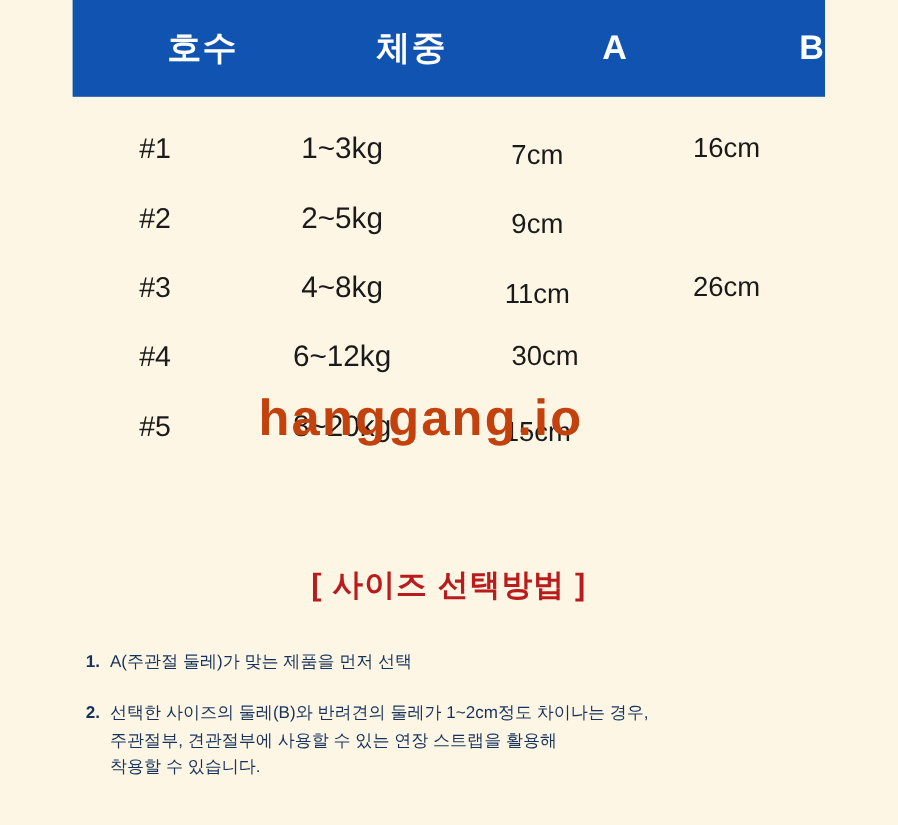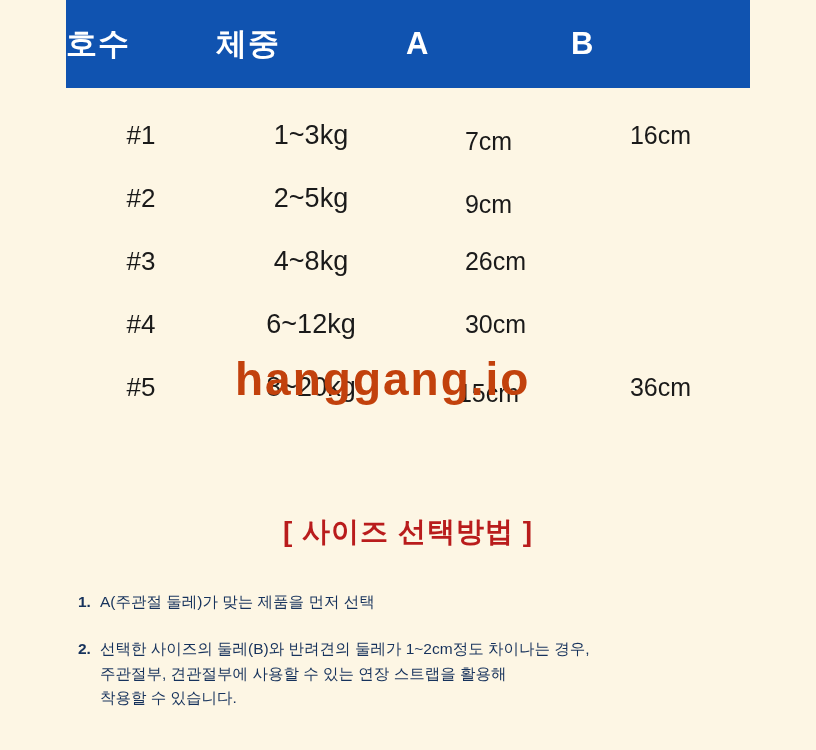--- a/index.html
+++ b/index.html
@@ -33,21 +33,21 @@
   .table-head {
     display: flex;
     background: #1053b0;
     height: 88px;
     align-items: center;
   }
   .table-head .th {
     color: #ffffff;
     font-size: 31px;
     font-weight: bold;
-    text-align: left;
+    text-align: right;
     letter-spacing: 1px;
   }
   .col-1 { width: 150px; }
   .col-2 { width: 190px; }
   .col-3 { width: 165px; }
   .col-4 { width: 179px; }
 
   .table-body {
     padding-top: 16px;
   }
@@ -144,34 +144,34 @@
 
       <div class="table-row">
         <div class="td c1 col-1">#2</div>
         <div class="td c2 col-2">2~5kg</div>
         <div class="td c3 col-3">9cm</div>
       </div>
 
       <div class="table-row">
         <div class="td c1 col-1">#3</div>
         <div class="td c2 col-2">4~8kg</div>
+        <div class="td c3 col-3">11cm</div>
         <div class="td c4 col-4">26cm</div>
       </div>
 
       <div class="table-row">
         <div class="td c1 col-1">#4</div>
         <div class="td c2 col-2">6~12kg</div>
         <div class="td c4 col-4">30cm</div>
       </div>
 
       <div class="table-row">
         <div class="td c1 col-1">#5</div>
         <div class="td c2 col-2">8~20kg</div>
         <div class="td c3 col-3">15cm</div>
-        <div class="td c4 col-4">36cm</div>
       </div>
 
     </div>
   </div>
 
   <div class="watermark">hanggang.io</div>
 
   <div class="guide-title">[ 사이즈 선택방법 ]</div>
 
   <div class="guide-list">

